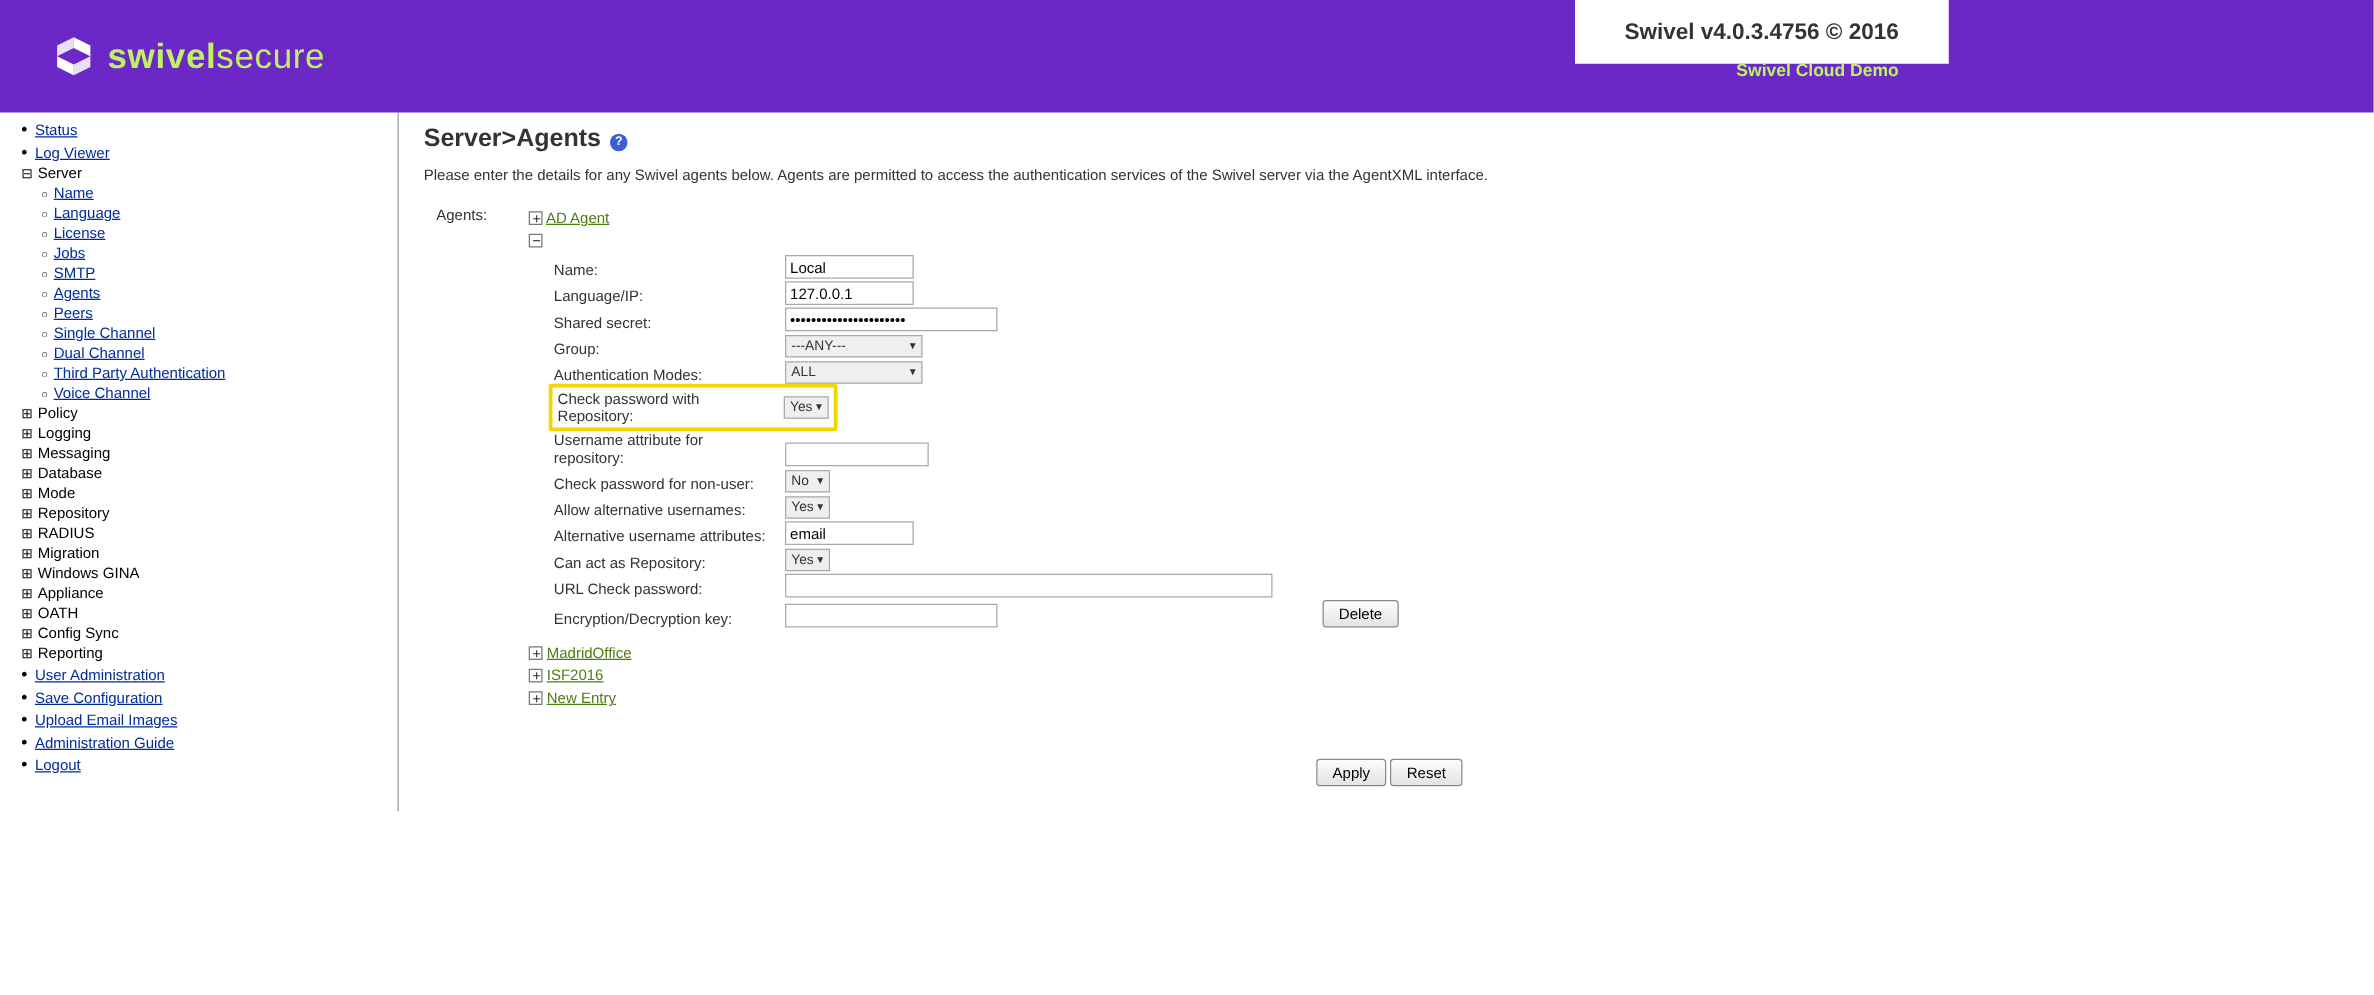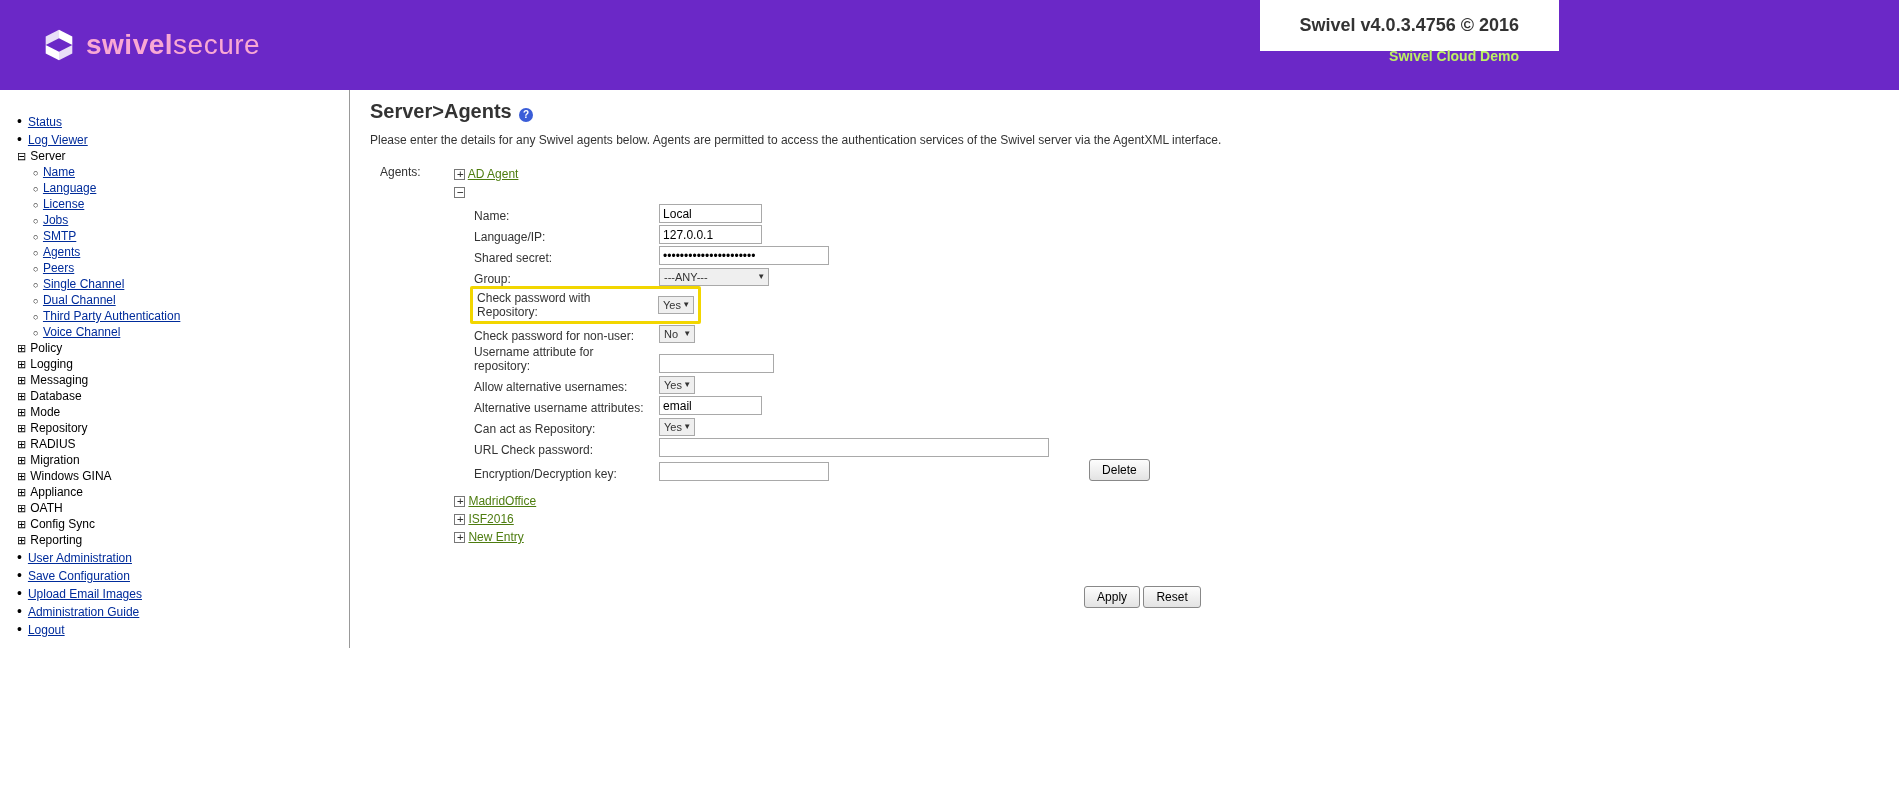--- a/index.html
+++ b/index.html
@@ -1,25 +1,25 @@
 <!DOCTYPE html>
 <html><head>
 <meta charset="utf-8">
 <style>
   * { box-sizing: border-box; margin: 0; padding: 0; }
   body { font-family: Verdana, Arial, sans-serif; font-size: 12px; color: #333; background: #fff; }
   .header { background: #6b28c7; height: 90px; position: relative; }
   .logo-wrap { display: flex; align-items: center; height: 100%; padding-left: 40px; }
   .logo-icon { width: 38px; height: 38px; position: relative; }
-  .logo-text { color: #f9a8d4; font-size: 28px; font-weight: 300; margin-left: 8px; letter-spacing: 0.5px; }
+  .logo-text { color: #bef264; font-size: 28px; font-weight: 300; margin-left: 8px; letter-spacing: 0.5px; }
   .logo-text .bold { font-weight: 700; }
   .version-box { position: absolute; top: 0; right: 340px; background: #fff; padding: 15px 40px; font-weight: bold; font-size: 18px; }
   .cloud-demo { position: absolute; top: 48px; right: 340px; color: #bef264; font-weight: bold; font-size: 14px; padding-right: 40px; margin-left: 44px; }
   .main { display: flex; }
-  .sidebar { width: 350px; border-right: 1px solid #999; padding: 22px 0 10px 5px; }
+  .sidebar { width: 319px; border-right: 1px solid #999; padding: 4px 0 10px 5px; }
   .sidebar ul { list-style: none; }
   .sidebar > ul > li { padding: 1px 0 1px 12px; }
   .sidebar li.link::before { content: "•"; color: #000; margin-right: 6px; font-size: 14px; }
   .sidebar li.expandable::before { content: "⊞"; color: #000; margin-right: 4px; font-size: 11px; }
   .sidebar li.expanded::before { content: "⊟"; color: #000; margin-right: 4px; font-size: 11px; }
   .sidebar li.sub { padding-left: 28px; }
   .sidebar li.sub::before { content: "○ "; color: #000; font-size: 9px; margin-right: 2px;}
   .sidebar a { color: #002c9b; text-decoration: underline; }
   .sidebar li.expandable span, .sidebar li.expanded span { color: #000; }
   .content { padding: 10px 20px 20px 20px; flex: 1; }
@@ -133,32 +133,36 @@
           </div>
           <div class="form-row">
             <span class="form-label">Shared secret:</span>
             <input type="text" class="w170" value="••••••••••••••••••••••" style="">
           </div>
           <div class="form-row">
             <span class="form-label">Group:</span>
             <span class="dropdown wide">---ANY---</span>
           </div>
           <div class="form-row">
+            <span class="form-label">Authentication Modes:</span>
+            <span class="dropdown wide">ALL</span>
+          </div>
+          <div class="form-row">
             <span class="highlight-row">
               <span class="form-label" style="width:181px">Check password with Repository:</span>
               <span class="dropdown">Yes</span>
             </span>
           </div>
           <div class="form-row">
+            <span class="form-label">Username attribute for repository:</span>
+            <input type="text" class="w115" value="" style="">
+          </div>
+          <div class="form-row">
             <span class="form-label">Check password for non-user:</span>
             <span class="dropdown">No</span>
-          </div>
-          <div class="form-row">
-            <span class="form-label">Username attribute for repository:</span>
-            <input type="text" class="w115" value="" style="">
           </div>
           <div class="form-row">
             <span class="form-label">Allow alternative usernames:</span>
             <span class="dropdown">Yes</span>
           </div>
           <div class="form-row">
             <span class="form-label">Alternative username attributes:</span>
             <input type="text" class="w130" value="email" style="">
           </div>
           <div class="form-row">

